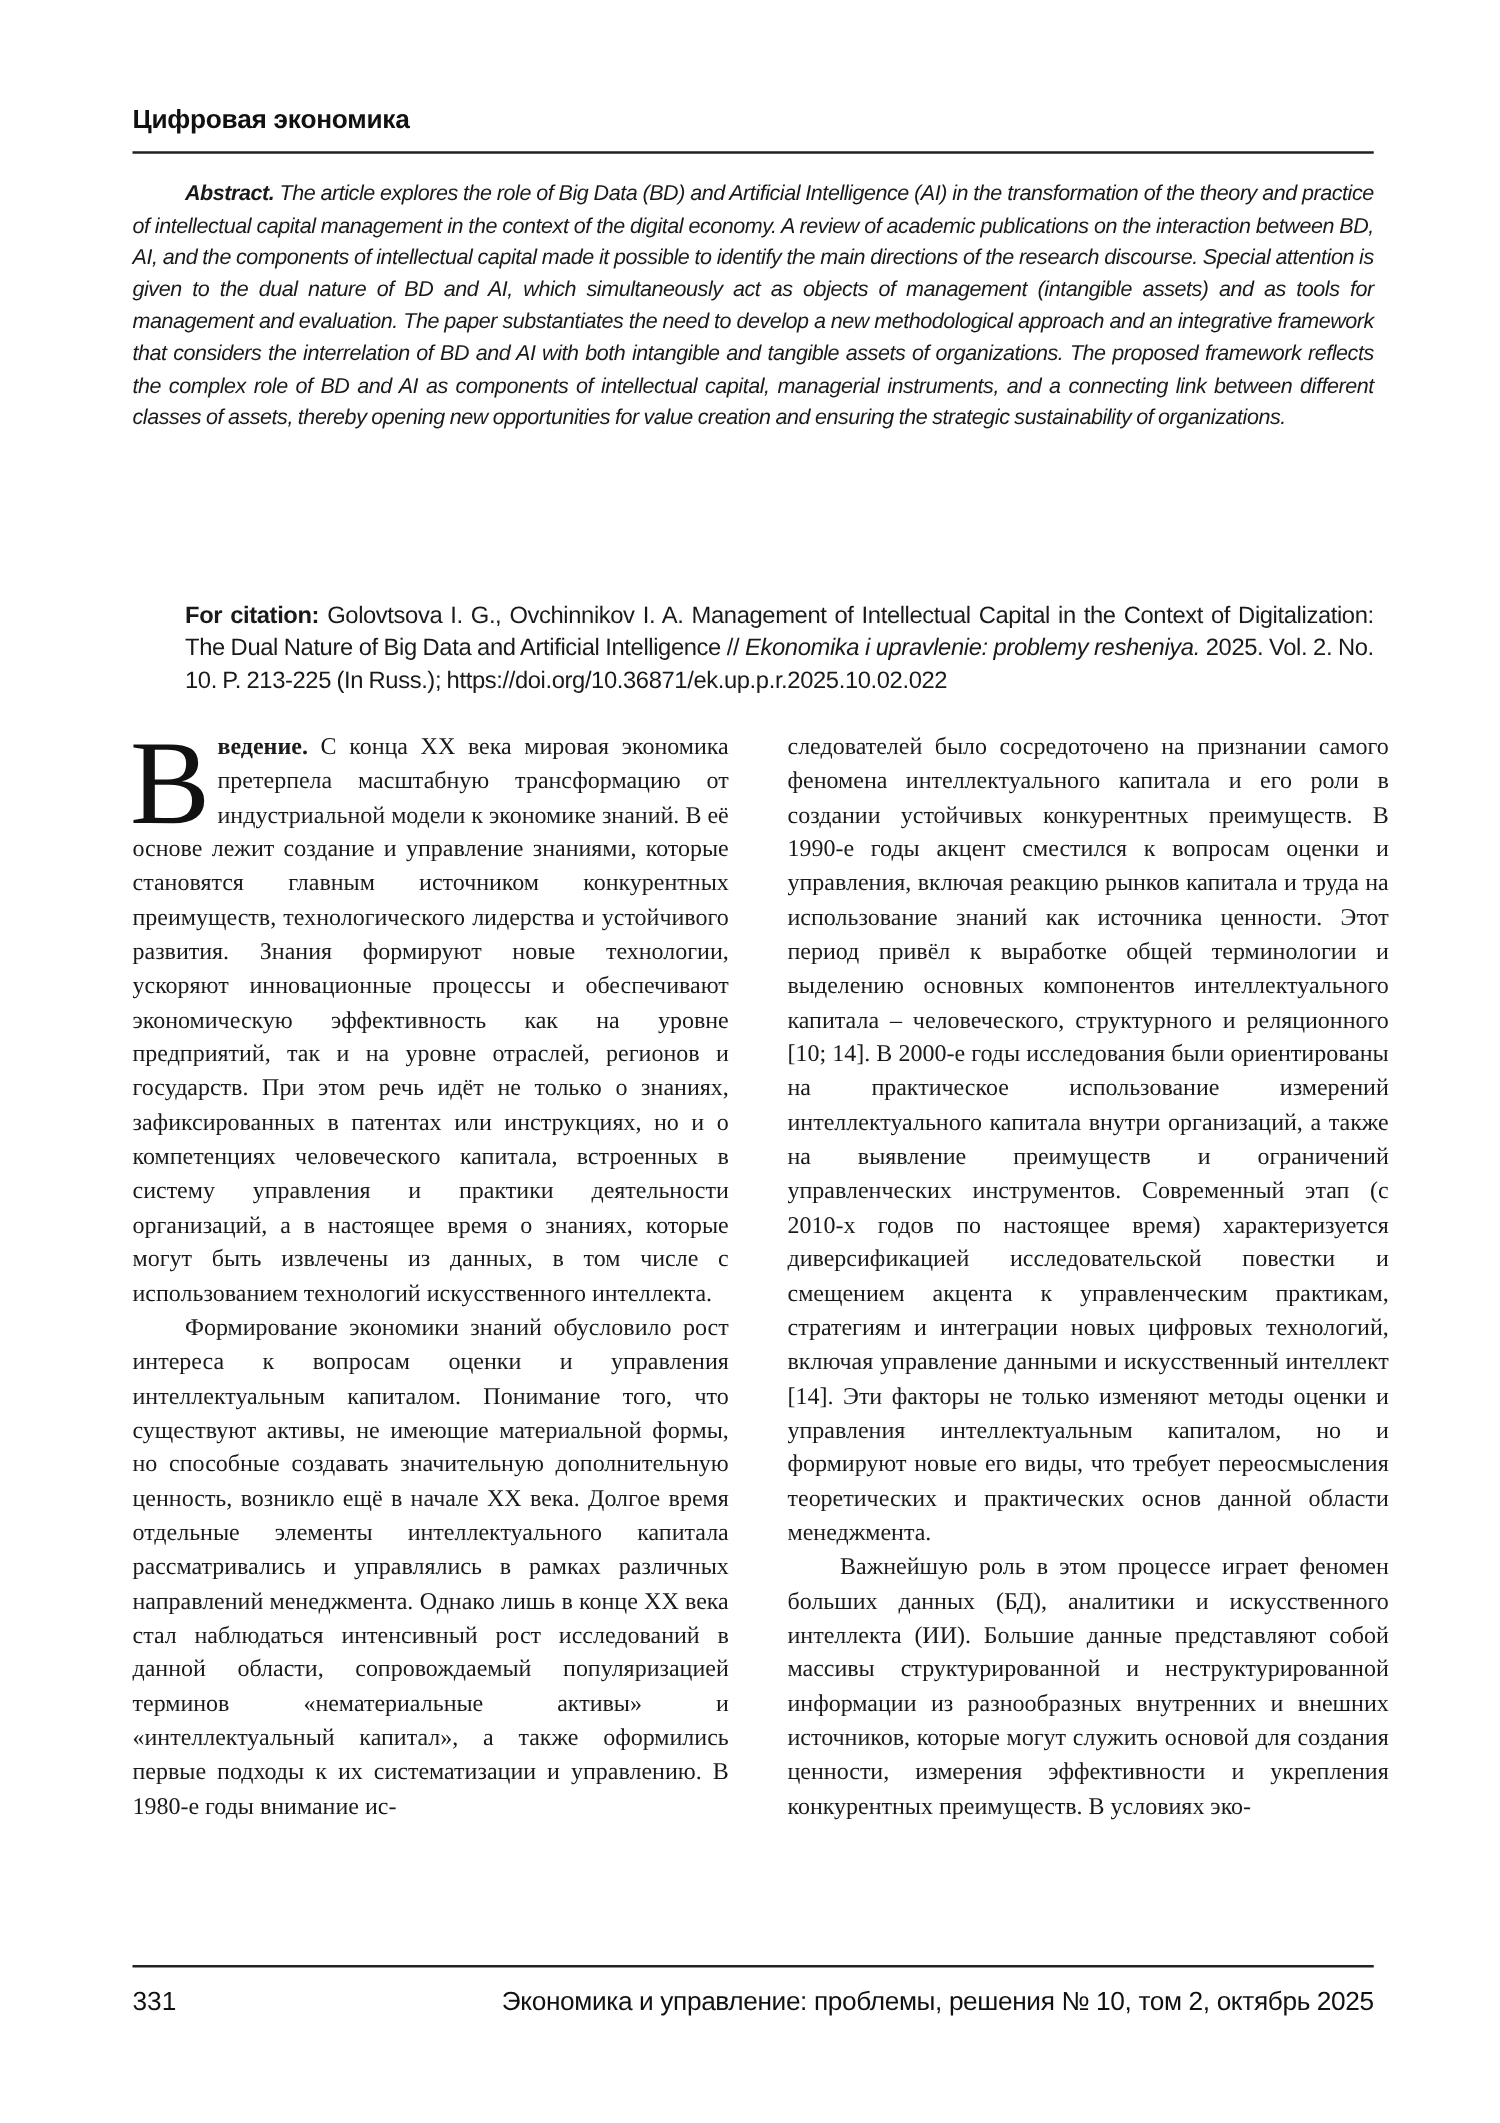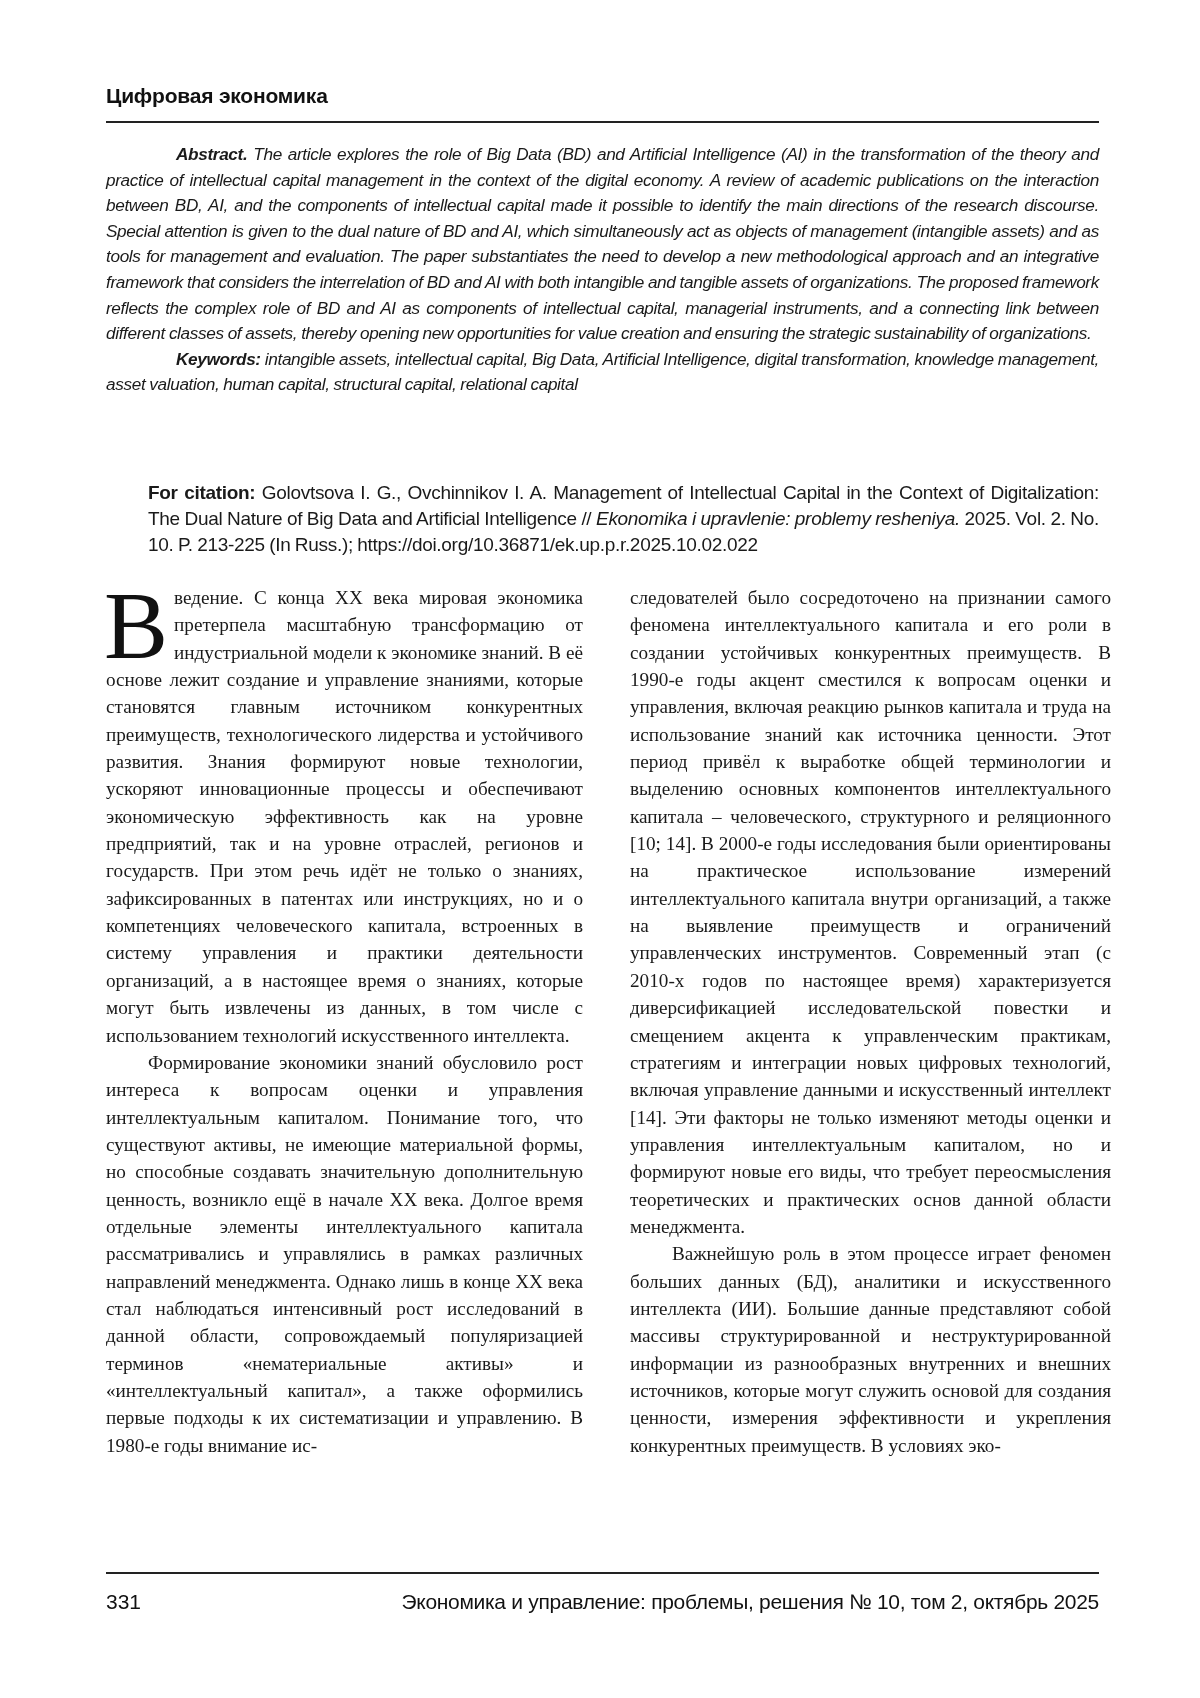--- a/index.html
+++ b/index.html
@@ -52,21 +52,20 @@
       letter-spacing: -0.35px;
       word-spacing: -0.5px;
       color: #1a1a1a;
     }
     .abstract p {
       margin: 0;
       text-indent: 42px;
     }
     .abstract b {
       font-weight: bold;
-      margin-left: 28px;
     }
     .citation {
       position: absolute;
       left: 42px;
       top: 480px;
       width: 951px;
       font-family: "Liberation Sans", sans-serif;
       font-size: 19px;
       line-height: 26px;
       text-align: justify;
@@ -97,21 +96,21 @@
     .dropcap {
       float: left;
       font-family: "Liberation Serif", serif;
       font-size: 96px;
       line-height: 72px;
       height: 76px;
       margin: 6px 6px 0 -2px;
       font-weight: normal;
       color: #111;
     }
-    .lead-bold { font-weight: normal; }
+    .lead-bold { font-weight: bold; }
     .bottom-rule {
       position: absolute;
       left: 0;
       top: 1572px;
       width: 993px;
       height: 0;
       border-top: 2.5px solid #222;
     }
     .footer {
       position: absolute;
@@ -137,21 +136,20 @@
 </head>
 <body>
 
 <div class="page">
 
   <div class="section-title">Цифровая экономика</div>
   <div class="top-rule"></div>
 
   <div class="abstract">
     <p><b>Abstract.</b><span> The article explores the role of Big Data (BD) and Artificial Intelligence (AI) in the transformation of the theory and practice of intellectual capital management in the context of the digital economy. A review of academic publications on the interaction between BD, AI, and the components of intellectual capital made it possible to identify the main directions of the research discourse. Special attention is given to the dual nature of BD and AI, which simultaneously act as objects of management (intangible assets) and as tools for management and evaluation. The paper substantiates the need to develop a new methodological approach and an integrative framework that considers the interrelation of BD and AI with both intangible and tangible assets of organizations. The proposed framework reflects the complex role of BD and AI as components of intellectual capital, managerial instruments, and a connecting link between different classes of assets, thereby opening new opportunities for value creation and ensuring the strategic sustainability of organizations.</span></p>
-    <p><b>Keywords:</b><span> intangible assets, intellectual capital, Big Data, Artificial Intelligence, digital transformation, knowledge management, asset valuation, human capital, structural capital, relational capital</span></p>
   </div>
 
   <div class="citation">
     <b>For citation:</b><span> Golovtsova I. G., Ovchinnikov I. A. Management of Intellectual Capital in the Context of Digitalization: The Dual Nature of Big Data and Artificial Intelligence // </span><i>Ekonomika i upravlenie: problemy resheniya.</i><span> 2025. Vol. 2. No. 10. P. 213-225 (In Russ.); https://doi.org/10.36871/ek.up.p.r.2025.10.02.022</span>
   </div>
 
   <div class="col col-left">
     <p class="noindent"><span class="dropcap">В</span><span class="lead-bold">ведение.</span><span> С конца XX века мировая экономика претерпела масштабную трансформацию от индустриальной модели к экономике знаний. В её основе лежит создание и управление знаниями, которые становятся главным источником конкурентных преимуществ, технологического лидерства и устойчивого развития. Знания формируют новые технологии, ускоряют инновационные процессы и обеспечивают экономическую эффективность как на уровне предприятий, так и на уровне отраслей, регионов и государств. При этом речь идёт не только о знаниях, зафиксированных в патентах или инструкциях, но и о компетенциях человеческого капитала, встроенных в систему управления и практики деятельности организаций, а в настоящее время о знаниях, которые могут быть извлечены из данных, в том числе с использованием технологий искусственного интеллекта.</span></p>
     <p>Формирование экономики знаний обусловило рост интереса к вопросам оценки и управления интеллектуальным капиталом. Понимание того, что существуют активы, не имеющие материальной формы, но способные создавать значительную дополнительную ценность, возникло ещё в начале XX века. Долгое время отдельные элементы интеллектуального капитала рассматривались и управлялись в рамках различных направлений менеджмента. Однако лишь в конце XX века стал наблюдаться интенсивный рост исследований в данной области, сопровождаемый популяризацией терминов «нематериальные активы» и «интеллектуальный капитал», а также оформились первые подходы к их систематизации и управлению. В 1980-е годы внимание ис-</p>
   </div>

